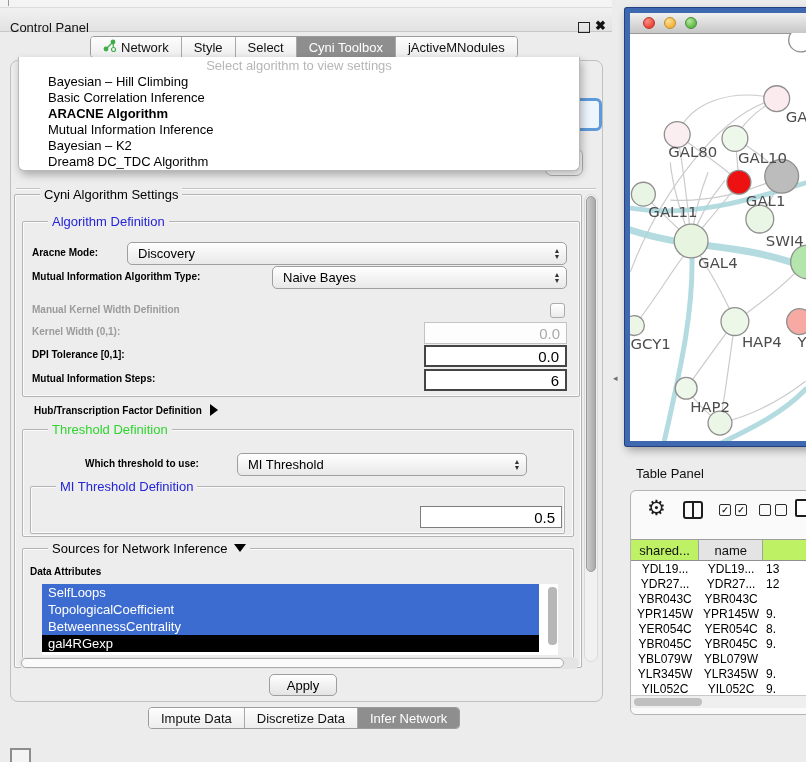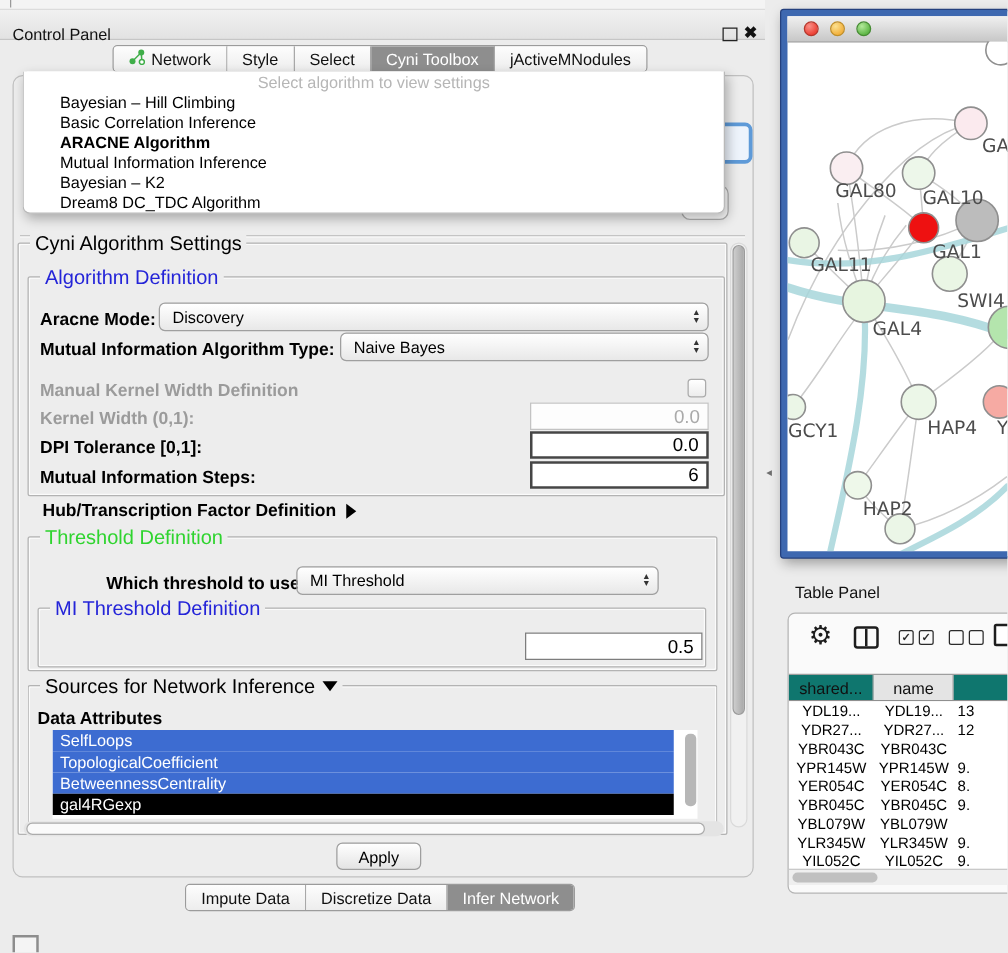--- a/index.html
+++ b/index.html
@@ -22,24 +22,24 @@
   
   .popup{left:18px;top:57px;width:560px;height:113px;background:#fff;border:1px solid #b9b9b9;border-top:none;border-radius:0 0 6px 6px;box-shadow:2px 4px 9px rgba(0,0,0,.28);z-index:30;}
   .popup .prompt{height:17px;line-height:17px;text-align:center;font-size:13px;color:#b6b6b6;}
   .popup .item{height:16px;line-height:16px;font-size:13px;color:#000;padding-left:4px;white-space:nowrap;margin-left:25px;}
   .popup .item.b{font-weight:bold;}
   .combo-frag{left:574px;top:98px;width:22px;height:27px;border:3px solid #5e9ad8;border-radius:6px;background:#eef4fc;z-index:5;}
   .box-frag{left:545px;top:148px;width:36px;height:26px;border:1px solid #b0b0b0;border-radius:7px;background:#fdfdfd;z-index:4;}
   .etch-h{height:1px;background:#c4c4c4;box-shadow:0 1px 0 #fbfbfb;}
   
   .fset{border:1px solid #b3b3b3;border-radius:2px;box-shadow:1px 1px 0 #fbfbfb inset, -1px -1px 0 #fbfbfb inset;}
-  .legend{position:absolute;top:-8px;left:9px;background:#ededed;padding:0 4px;font-size:16px;color:#000;white-space:nowrap;}
+  .legend{position:absolute;top:-8px;left:25px;background:#ededed;padding:0 4px;font-size:13px;color:#000;white-space:nowrap;}
   .legend.blue{color:#2424d8;}
   .legend.green{color:#2fd42f;}
-  .lbl{font-size:14px;font-weight:bold;color:#000;white-space:nowrap;}
+  .lbl{font-size:10px;font-weight:bold;color:#000;white-space:nowrap;}
   .lbl.gray{color:#9b9b9b;}
   .combo{height:23px;border:1px solid #9f9f9f;border-radius:5px;background:linear-gradient(#ffffff,#e8e8e8);display:flex;align-items:center;box-sizing:border-box;font-size:13px;color:#000;}
   .combo .txt{flex:1;padding-left:10px;white-space:nowrap;}
   .combo .stepper{width:18px;display:flex;flex-direction:column;align-items:center;justify-content:center;color:#333;}
   .combo .stepper span{font-size:7px;line-height:6px;}
   .field{height:22px;background:#fff;border:1px solid #9f9f9f;box-sizing:border-box;font-size:15px;color:#000;display:flex;align-items:center;justify-content:flex-end;padding-right:6px;}
   .field.strong{border:2px solid #454545;}
   .field.dis{border:1px solid #c3c3c3;color:#aaaaaa;background:#fdfdfd;}
   .chk{width:15px;height:15px;border:1px solid #ababab;border-radius:3px;background:linear-gradient(#ffffff,#ececec);box-sizing:border-box;}
   .tri-right{display:inline-block;margin-left:8px;width:0;height:0;border-left:8px solid #000;border-top:6px solid transparent;border-bottom:6px solid transparent;vertical-align:-2px;}
@@ -68,21 +68,21 @@
   .tp-title{left:636px;top:466px;font-size:13px;color:#111;}
   .table-card{left:630px;top:490px;width:185px;height:225px;background:#fafafa;border:1px solid #b4b4b4;border-radius:6px;box-sizing:border-box;overflow:hidden;}
   .tp-toolbar{position:absolute;left:0;top:0;right:0;height:48px;}
   .gear{position:absolute;left:16px;top:5px;font-size:21px;color:#1d1d1d;}
   .split-ico{position:absolute;left:52px;top:10px;width:20px;height:18px;border:2px solid #1d1d1d;border-radius:3px;box-sizing:border-box;}
   .split-ico::after{content:"";position:absolute;left:7px;top:0;width:2px;height:14px;background:#1d1d1d;}
   .cb-ico{position:absolute;top:13px;width:12px;height:12px;border:1.5px solid #2a2a2a;border-radius:2px;box-sizing:border-box;font-size:9px;line-height:10px;text-align:center;color:#2a2a2a;font-weight:bold;}
   .doc-ico{position:absolute;left:164px;top:8px;width:14px;height:18px;border:2px solid #1d1d1d;border-radius:2px;background:#fff;box-sizing:border-box;}
   .tbl-head{position:absolute;left:0;top:48px;right:0;height:22px;display:flex;border-top:1px solid #9e9e9e;border-bottom:1px solid #8f8f8f;box-sizing:border-box;}
   .tbl-head .hc{border-right:1px solid #a2a2a2;font-size:13px;color:#111;display:flex;align-items:center;justify-content:center;box-sizing:border-box;background:#e4e4e4;}
-  .tbl-head .hc.hl{background:#0f766e;text-align:center;}
+  .tbl-head .hc.hl{background:#bef264;text-align:center;}
   .tbl-rows{position:absolute;left:0;top:70px;right:0;height:134px;overflow:hidden;background:#fff;}
   .trow{display:flex;height:15px;font-size:12px;color:#000;}
   .trow .tc{display:flex;align-items:center;justify-content:center;box-sizing:border-box;white-space:nowrap;overflow:hidden;}
   .trow .tc.num{justify-content:flex-start;padding-left:3px;}
   .tbl-hsb{position:absolute;left:0;right:0;top:204px;height:12px;background:#efefef;border-top:1px solid #c9c9c9;}
   .tbl-hsb .thumb{position:absolute;left:3px;top:2px;width:68px;height:8px;border-radius:4px;background:#c0c0c0;}
 </style>
 </head>
 <body>
 

